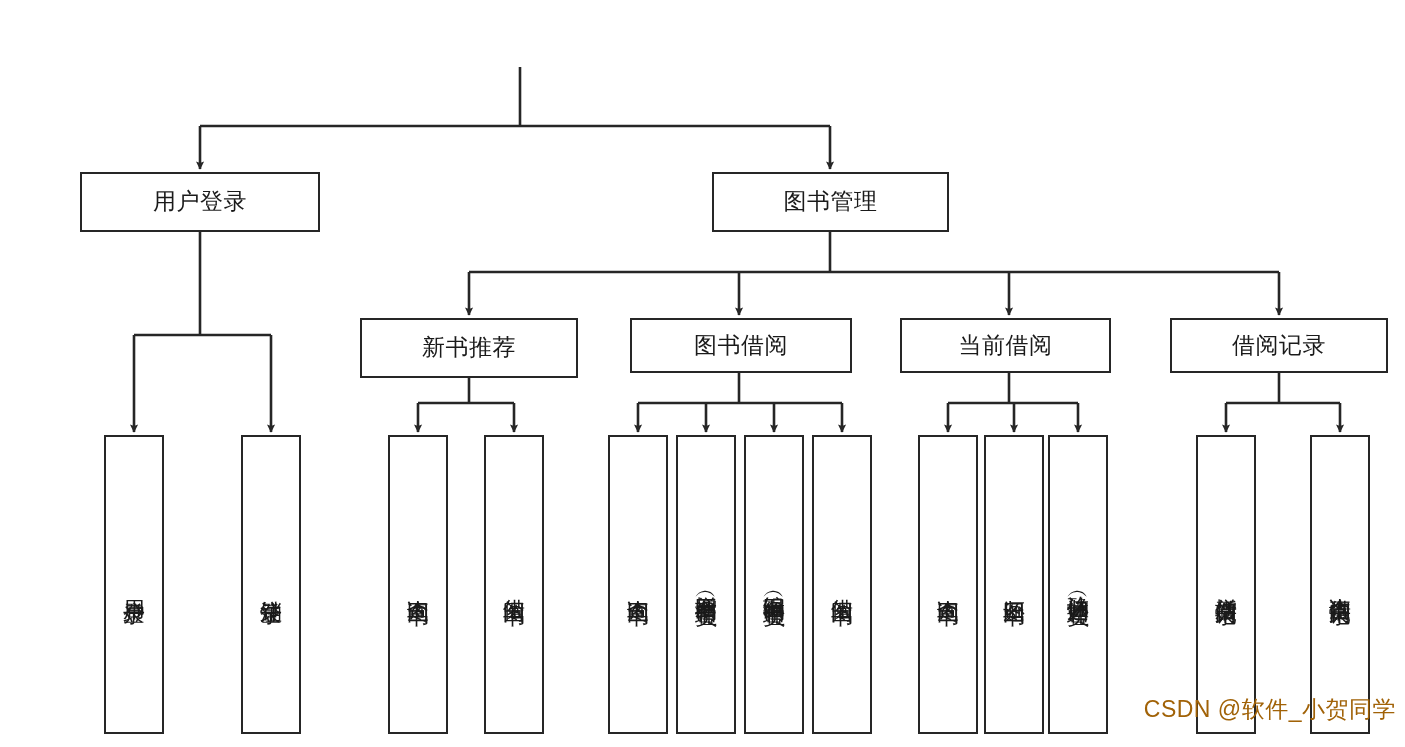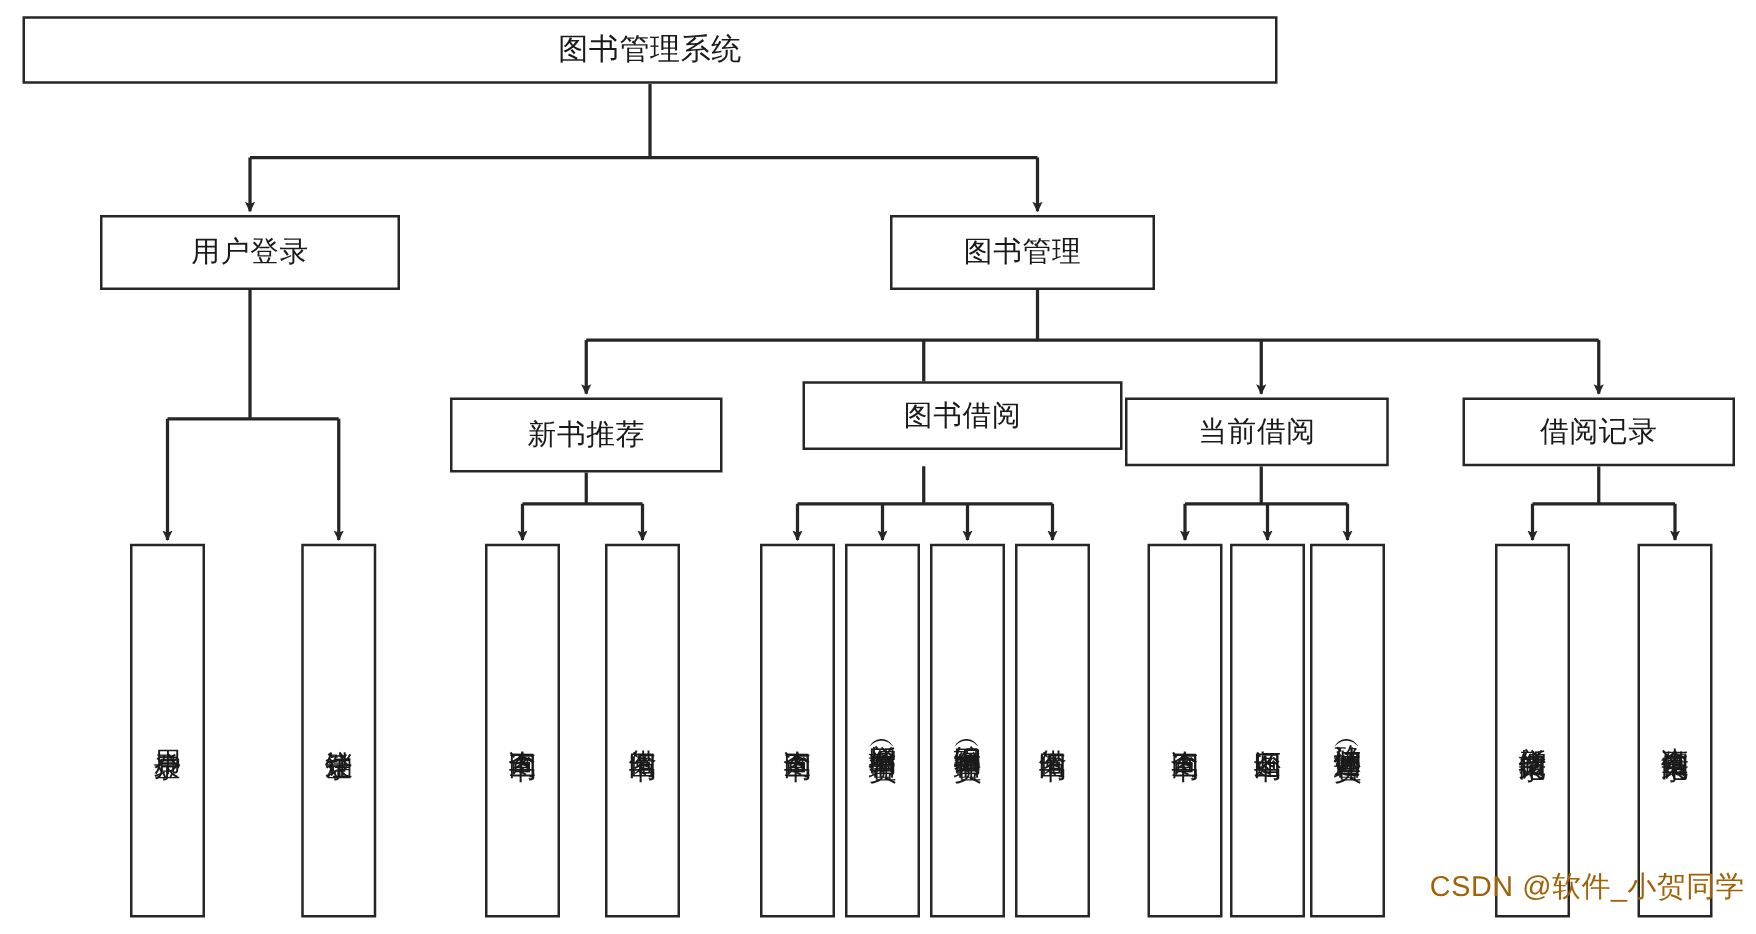--- a/index.html
+++ b/index.html
@@ -122,35 +122,32 @@
       <path d="M1014,403 L1014,432" marker-end="url(#arrowhead)"></path>
       <path d="M1078,403 L1078,432" marker-end="url(#arrowhead)"></path>
 
       <path d="M1279,373 L1279,403"></path>
       <path d="M1226,403 L1340,403"></path>
       <path d="M1226,403 L1226,432" marker-end="url(#arrowhead)"></path>
       <path d="M1340,403 L1340,432" marker-end="url(#arrowhead)"></path>
     </g>
   </svg>
 
-  <div class="node horiz root" style="left: 18px; top: 13px; width: 1004px; height: 54px;">
-    <span class="node-label">图书管理系统</span>
-  </div>
 
   <div class="node horiz" style="left: 80px; top: 172px; width: 240px; height: 60px;">
     <span class="node-label">用户登录</span>
   </div>
-  <div class="node horiz" style="left: 712px; top: 172px; width: 212px; height: 60px;">
+  <div class="node horiz" style="left: 712px; top: 172px; width: 237px; height: 60px;">
     <span class="node-label">图书管理</span>
   </div>
 
   <div class="node horiz" style="left: 360px; top: 318px; width: 218px; height: 60px;">
     <span class="node-label">新书推荐</span>
   </div>
-  <div class="node horiz" style="left: 630px; top: 305px; width: 256px; height: 55px; margin-left: 12px;">
+  <div class="node horiz" style="left: 630px; top: 318px; width: 222px; height: 55px;">
     <span class="node-label">图书借阅</span>
   </div>
   <div class="node horiz" style="left: 900px; top: 318px; width: 211px; height: 55px;">
     <span class="node-label">当前借阅</span>
   </div>
   <div class="node horiz" style="left: 1170px; top: 318px; width: 218px; height: 55px; text-align: center;">
     <span class="node-label">借阅记录</span>
   </div>
 
   <div class="node vert" style="left: 104px; top: 435px; width: 60px; height: 299px;">

